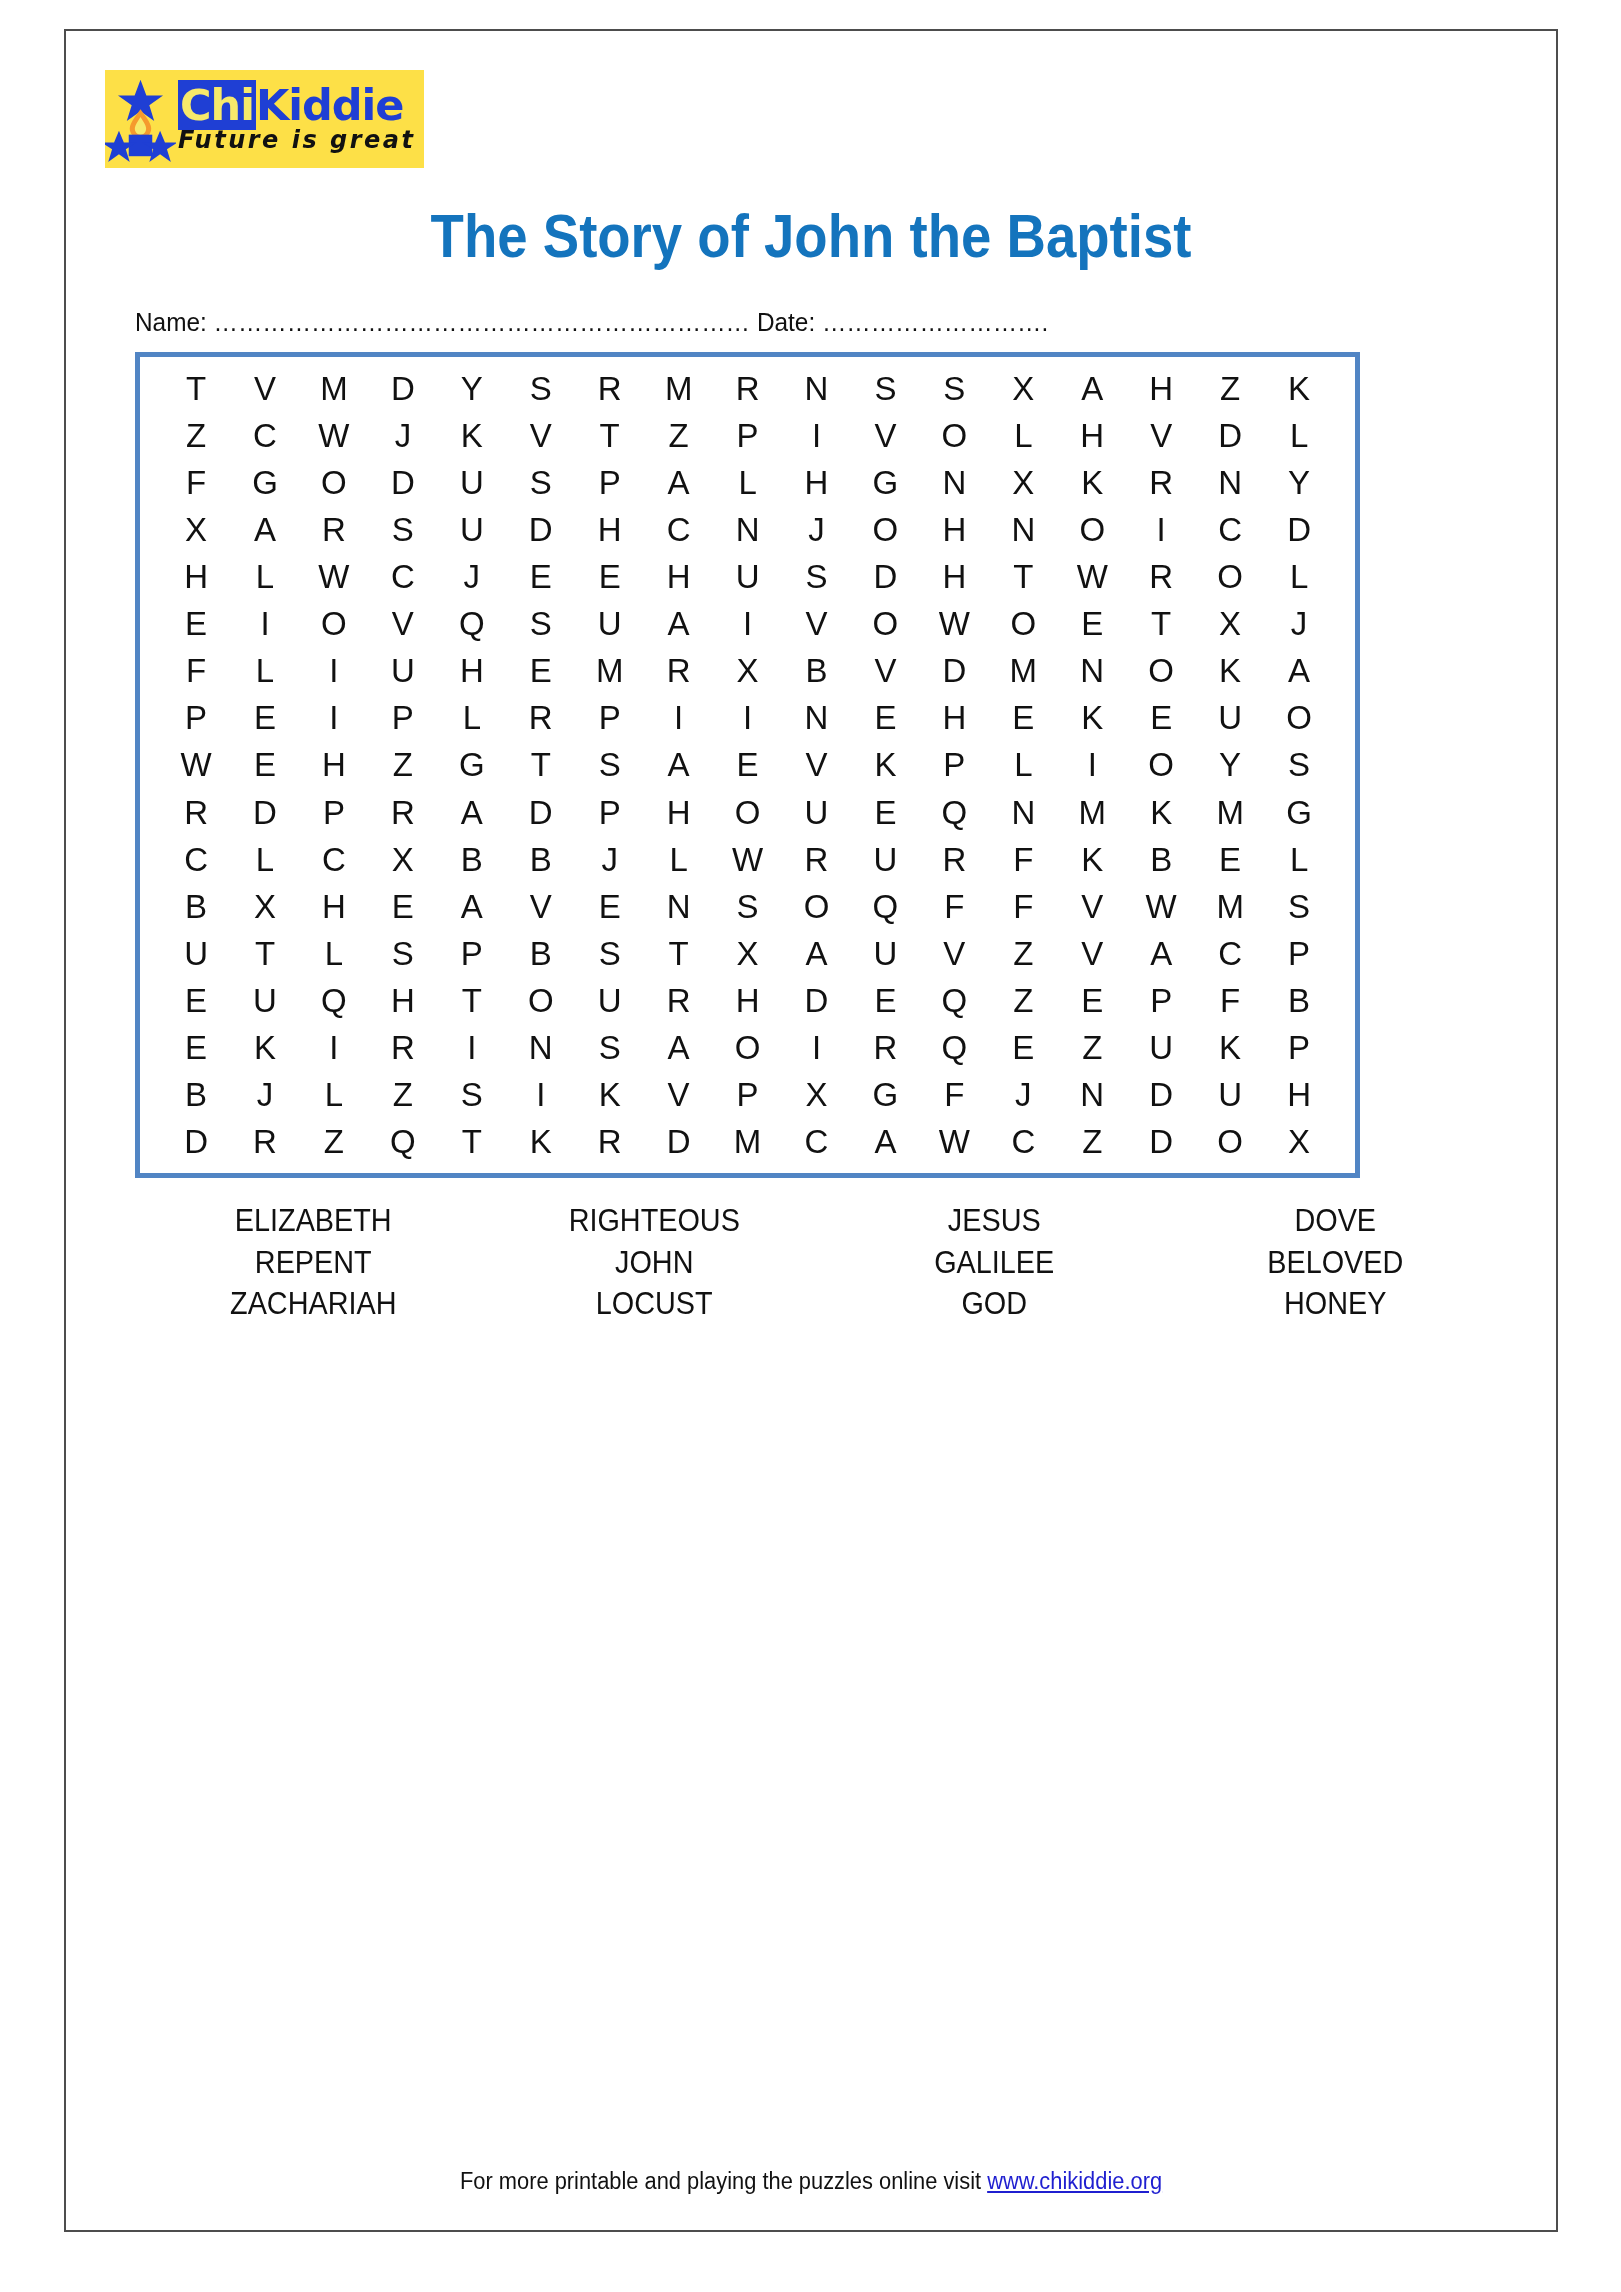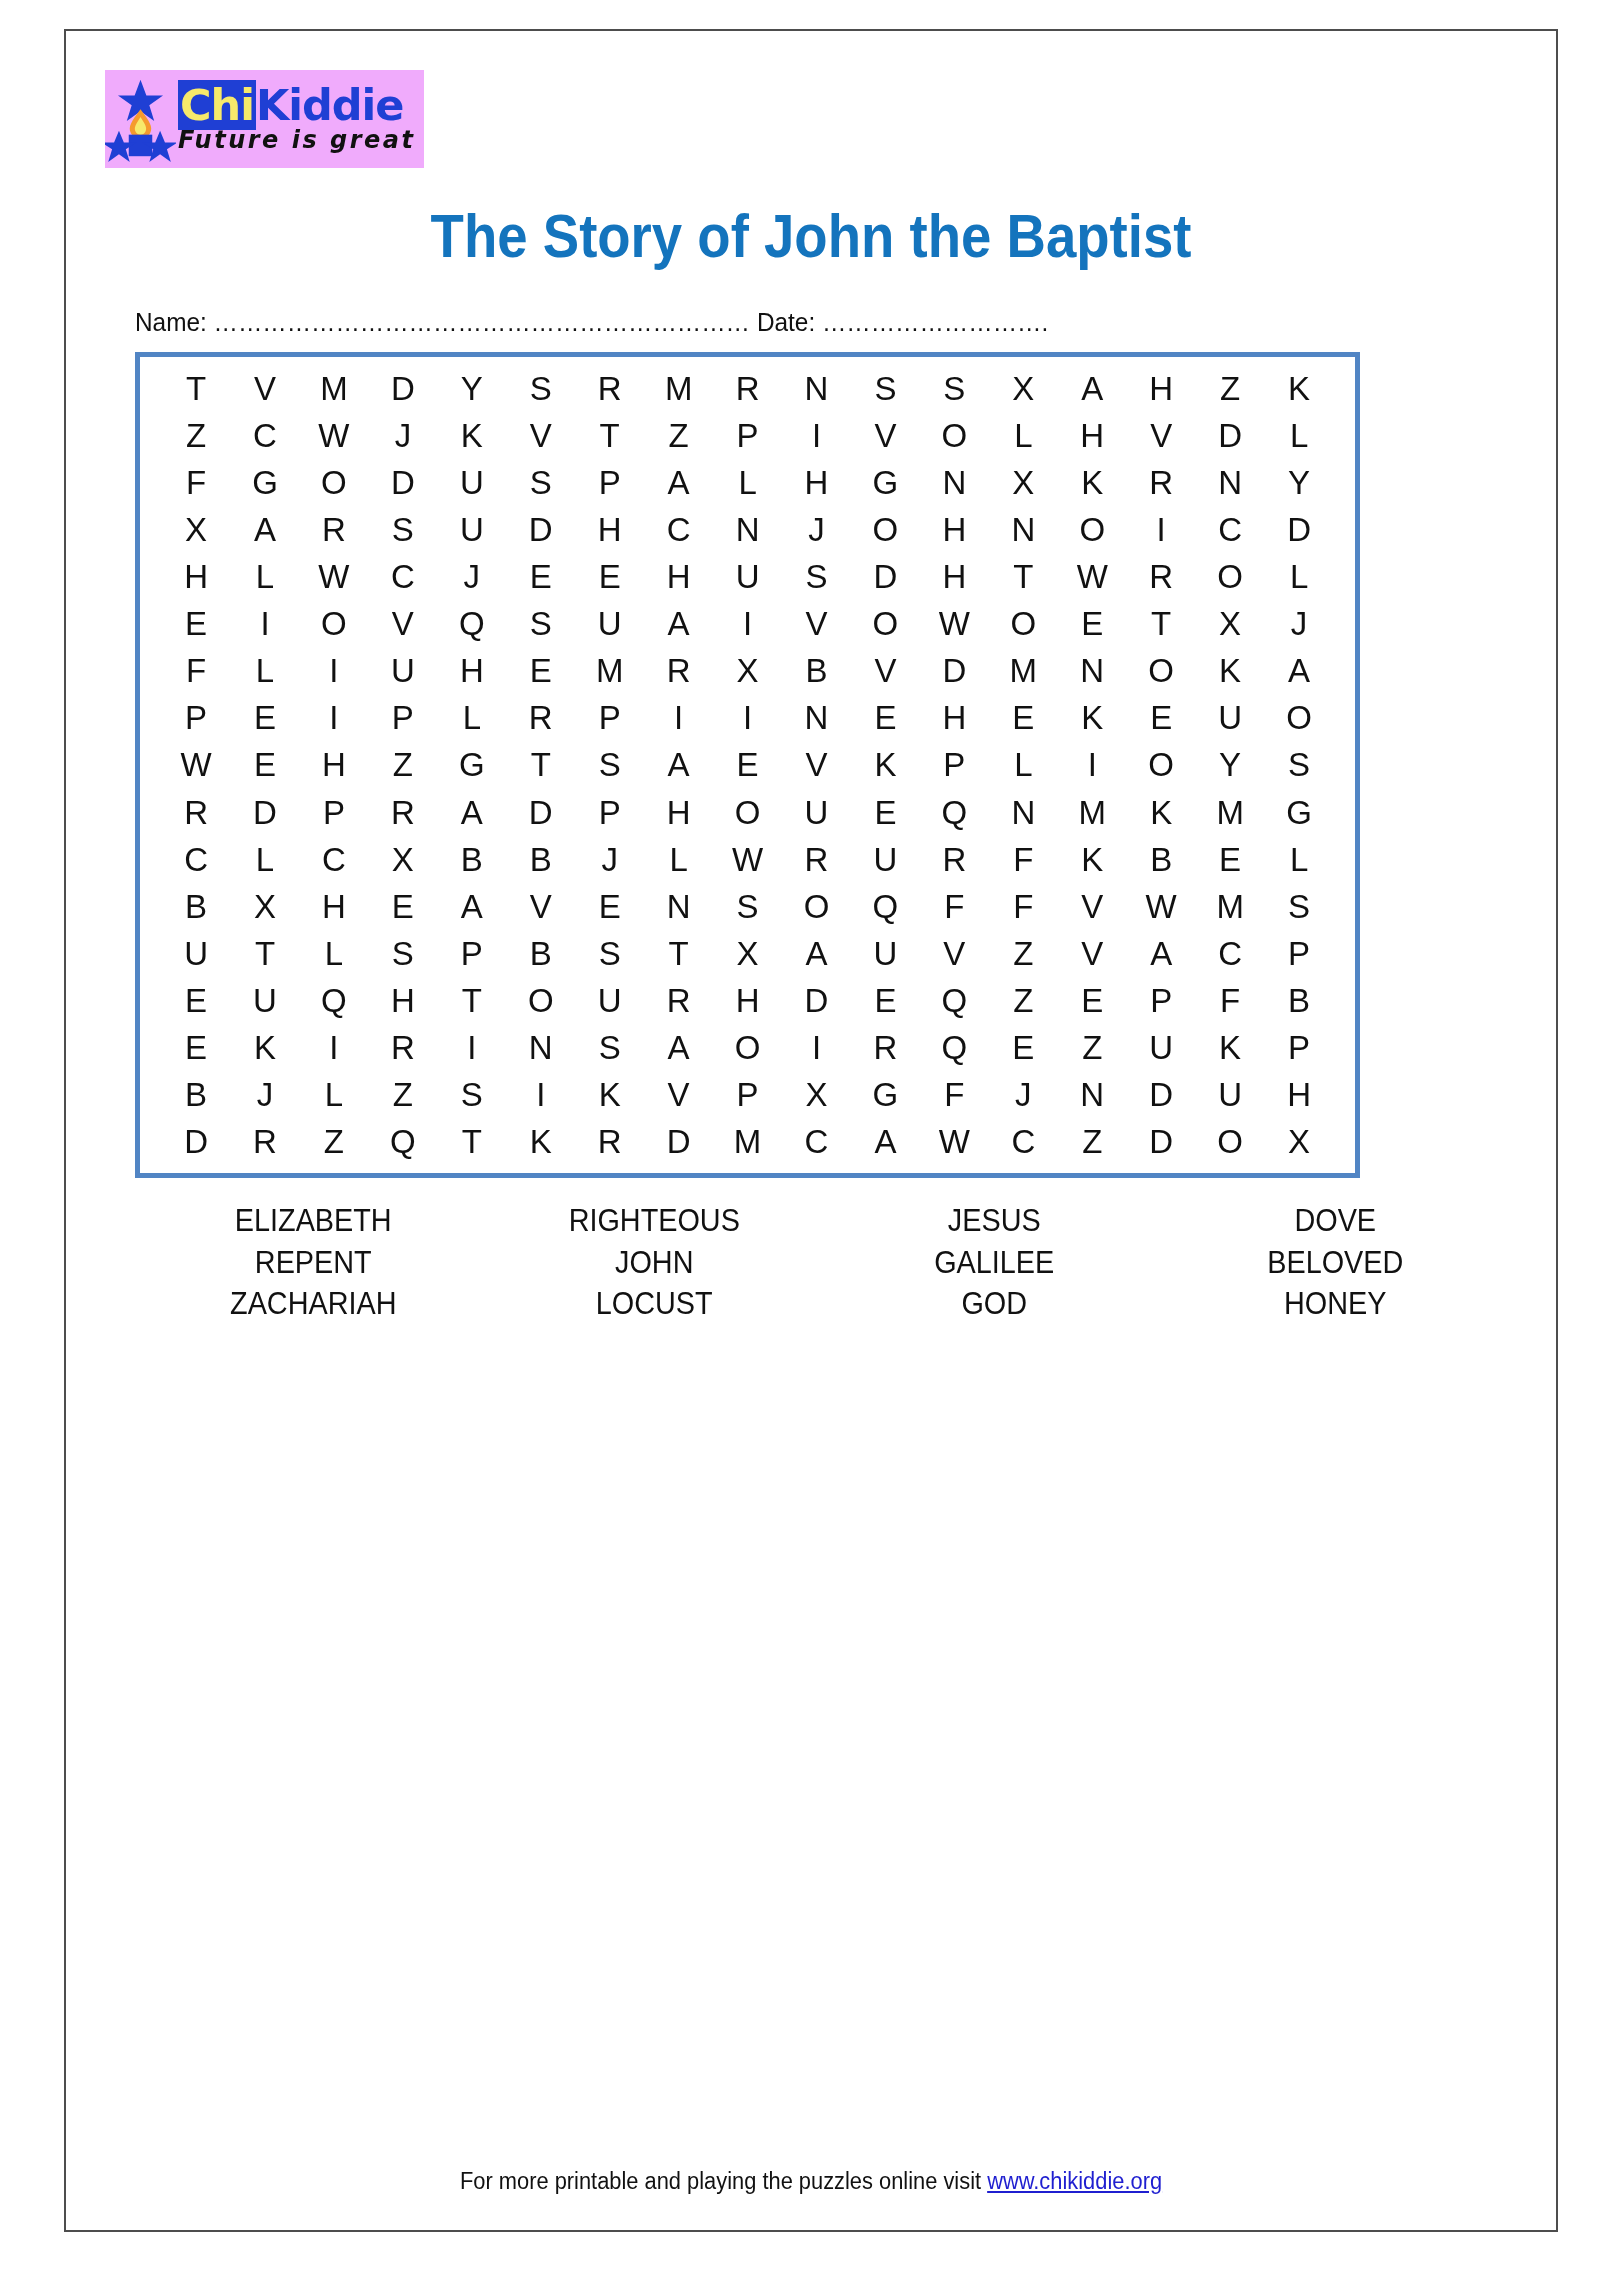--- a/index.html
+++ b/index.html
@@ -27,21 +27,21 @@
     background: #ffffff;
   }
 
   
   .logo {
     position: absolute;
     left: 39px;
     top: 39px;
     width: 319px;
     height: 98px;
-    background: #f0abfc;
+    background: #fde047;
     display: flex;
     align-items: center;
     box-sizing: border-box;
   }
   .logo-mark {
     width: 71px;
     height: 94px;
     flex: 0 0 71px;
     position: relative;
   }

